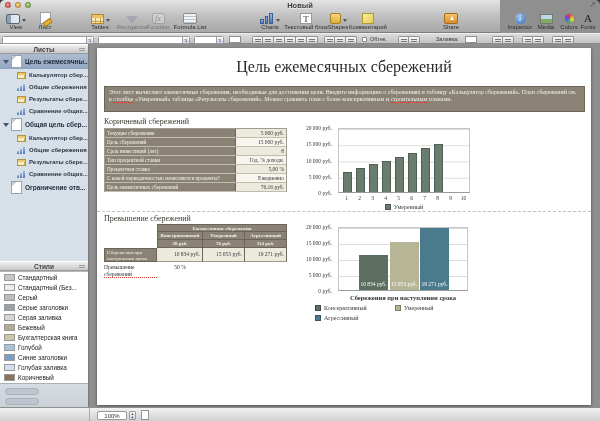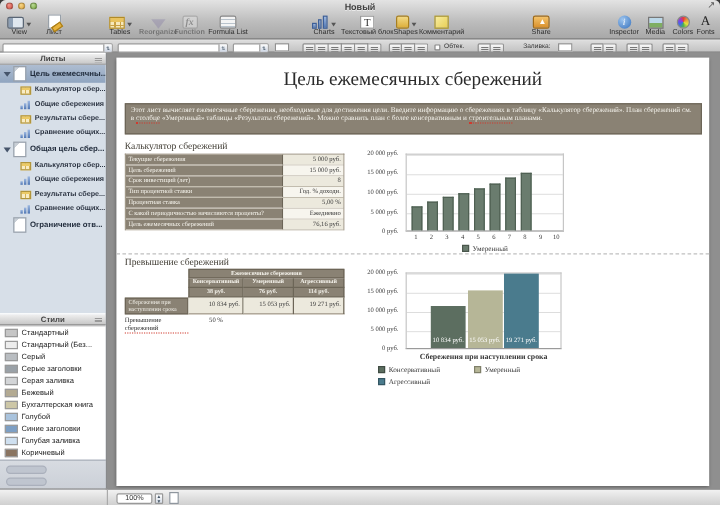--- a/index.html
+++ b/index.html
@@ -1,31 +1,31 @@
 <!DOCTYPE html>
 <html><head>
 <meta charset="utf-8">
 <style>
   html,body{margin:0;padding:0;background:#3a3a3a;font-family:"Liberation Sans",sans-serif;}
   *{box-sizing:border-box;}
   .win{position:relative;width:600px;height:421px;background:#8f8f8f;overflow:hidden;border-radius:5px 5px 0 0;}
   
-  .chrome{position:absolute;left:0;top:0;width:600px;height:33px;background:linear-gradient(#e3e3e3,#bdbdbd 55%,#a8a8a8);border-bottom:1px solid #7e7e7e;}
+  .chrome{position:absolute;left:0;top:0;width:500px;height:33px;background:linear-gradient(#e3e3e3,#bdbdbd 55%,#a8a8a8);border-bottom:1px solid #7e7e7e;}
   .titlebar{position:absolute;left:0;top:0;width:600px;height:10px;}
   .tl{position:absolute;top:2px;width:6px;height:6px;border-radius:50%;border:1px solid rgba(0,0,0,.25);}
   .tl.red{left:5px;background:radial-gradient(circle at 35% 30%,#f49a90,#d24f43);}
   .tl.yel{left:15px;background:radial-gradient(circle at 35% 30%,#f7d98c,#dfa33b);}
   .tl.grn{left:25px;background:radial-gradient(circle at 35% 30%,#bcdc9a,#77a63c);}
   .wtitle{position:absolute;left:0;right:0;top:1px;text-align:center;font-size:7.5px;font-weight:bold;color:#3c3c3c;text-shadow:0 1px 0 rgba(255,255,255,.6);}
   .fsbtn{position:absolute;right:4px;top:0px;font-size:8px;color:#5a5a5a;}
   .toolbar{position:absolute;left:0;top:10px;width:600px;height:23px;}
   .titem{position:absolute;top:0;height:22px;text-align:center;cursor:default;}
   .ticon{position:relative;height:13px;margin-top:1px;display:flex;align-items:flex-end;justify-content:center;}
   .tlabel{font-size:6px;line-height:7px;color:#2e2e2e;white-space:nowrap;}
-  .grayed{opacity:.45;font-weight:bold;}
+  .grayed{opacity:.45;}
   .caret{width:0;height:0;border-left:2.5px solid transparent;border-right:2.5px solid transparent;border-top:3px solid #555;margin-left:2px;margin-bottom:2px;}
   
   .ic-view{width:14px;height:10px;border:1px solid #5a6675;border-radius:2px;background:linear-gradient(90deg,#8ea0b5 0 4px,#dfe7ef 4px);}
   .ic-sheet{width:11px;height:12px;background:#fff;border:1px solid #98a0a8;position:relative;}
   .ic-sheet::after{content:"";position:absolute;right:-2px;bottom:-1px;width:7px;height:2.5px;background:#e8b33c;transform:rotate(-35deg);border:1px solid #a77c18;}
   .ic-tables{width:13px;height:10px;border:1px solid #b08a28;background:
      linear-gradient(#e9c35f 0 3px,transparent 3px),
      repeating-linear-gradient(90deg,transparent 0 3.3px,#c9a145 3.3px 4.3px),
      repeating-linear-gradient(transparent 0 2.3px,#c9a145 2.3px 3.3px),#f7e9bd;}
   .ic-funnel{width:0;height:0;border-left:6px solid transparent;border-right:6px solid transparent;border-top:8px solid #8f87a8;position:relative;}
@@ -413,21 +413,21 @@
       <span class="pill" style="top:14px"></span>
     </div>
   </div>
 
   <div class="canvas">
     <div class="page">
       <div class="ptitle">Цель ежемесячных сбережений</div>
 
       <div class="descbox"><span>Этот лист вычисляет ежемесячные сбережения, необходимые для достижения цели. Введите информацию о сбережениях в таблицу «Калькулятор сбережений». План сбережений см. в </span><span class="redsp">столбце</span><span> «Умеренный» таблицы «Результаты сбережений». Можно сравнить план с более консервативным и </span><span class="redsp">строительным</span><span> планами.</span></div>
 
-      <div class="secthead" style="left:7px;top:69px">Калькулятор сбережений</div>
+      <div class="secthead" style="left:7px;top:69px">Коричневый сбережений</div>
 
       <div class="calctab">
         <div class="crow">
             <div class="clab">Текущие сбережения</div>
             <div class="cval">5 000 руб.</div>
           </div>
         <div class="crow">
             <div class="clab">Цель сбережений</div>
             <div class="cval">15 000 руб.</div>
           </div>

